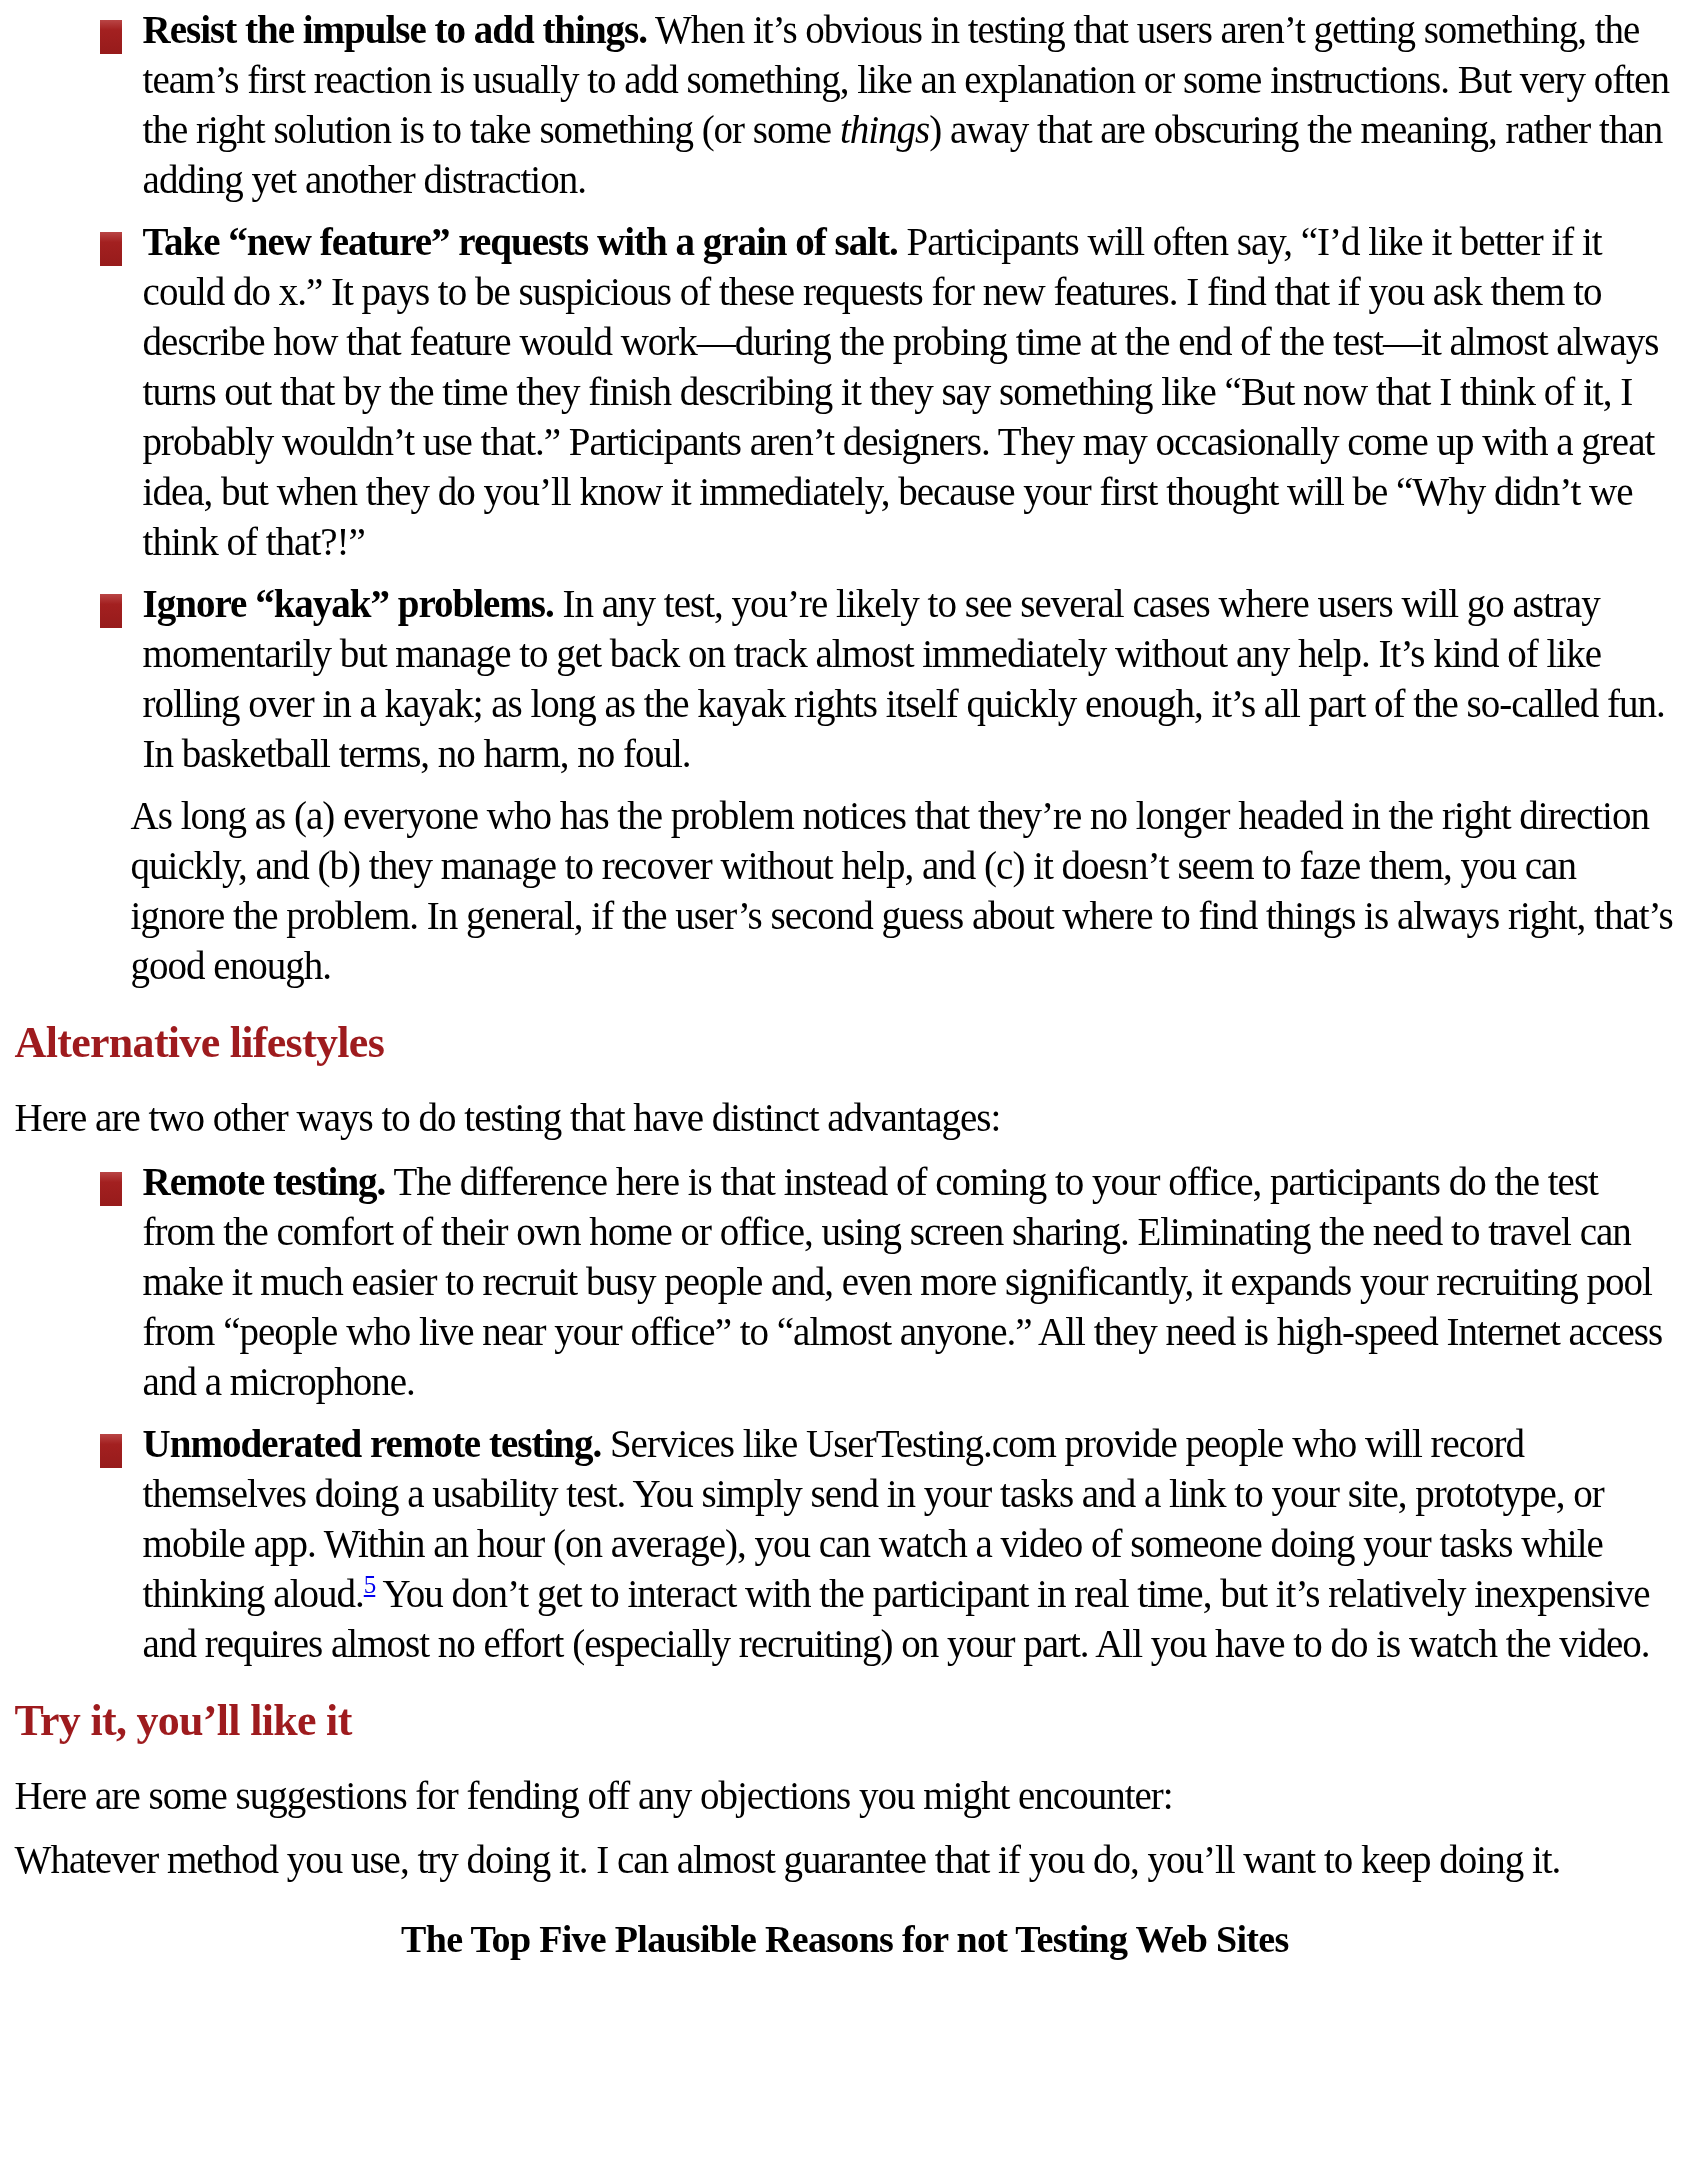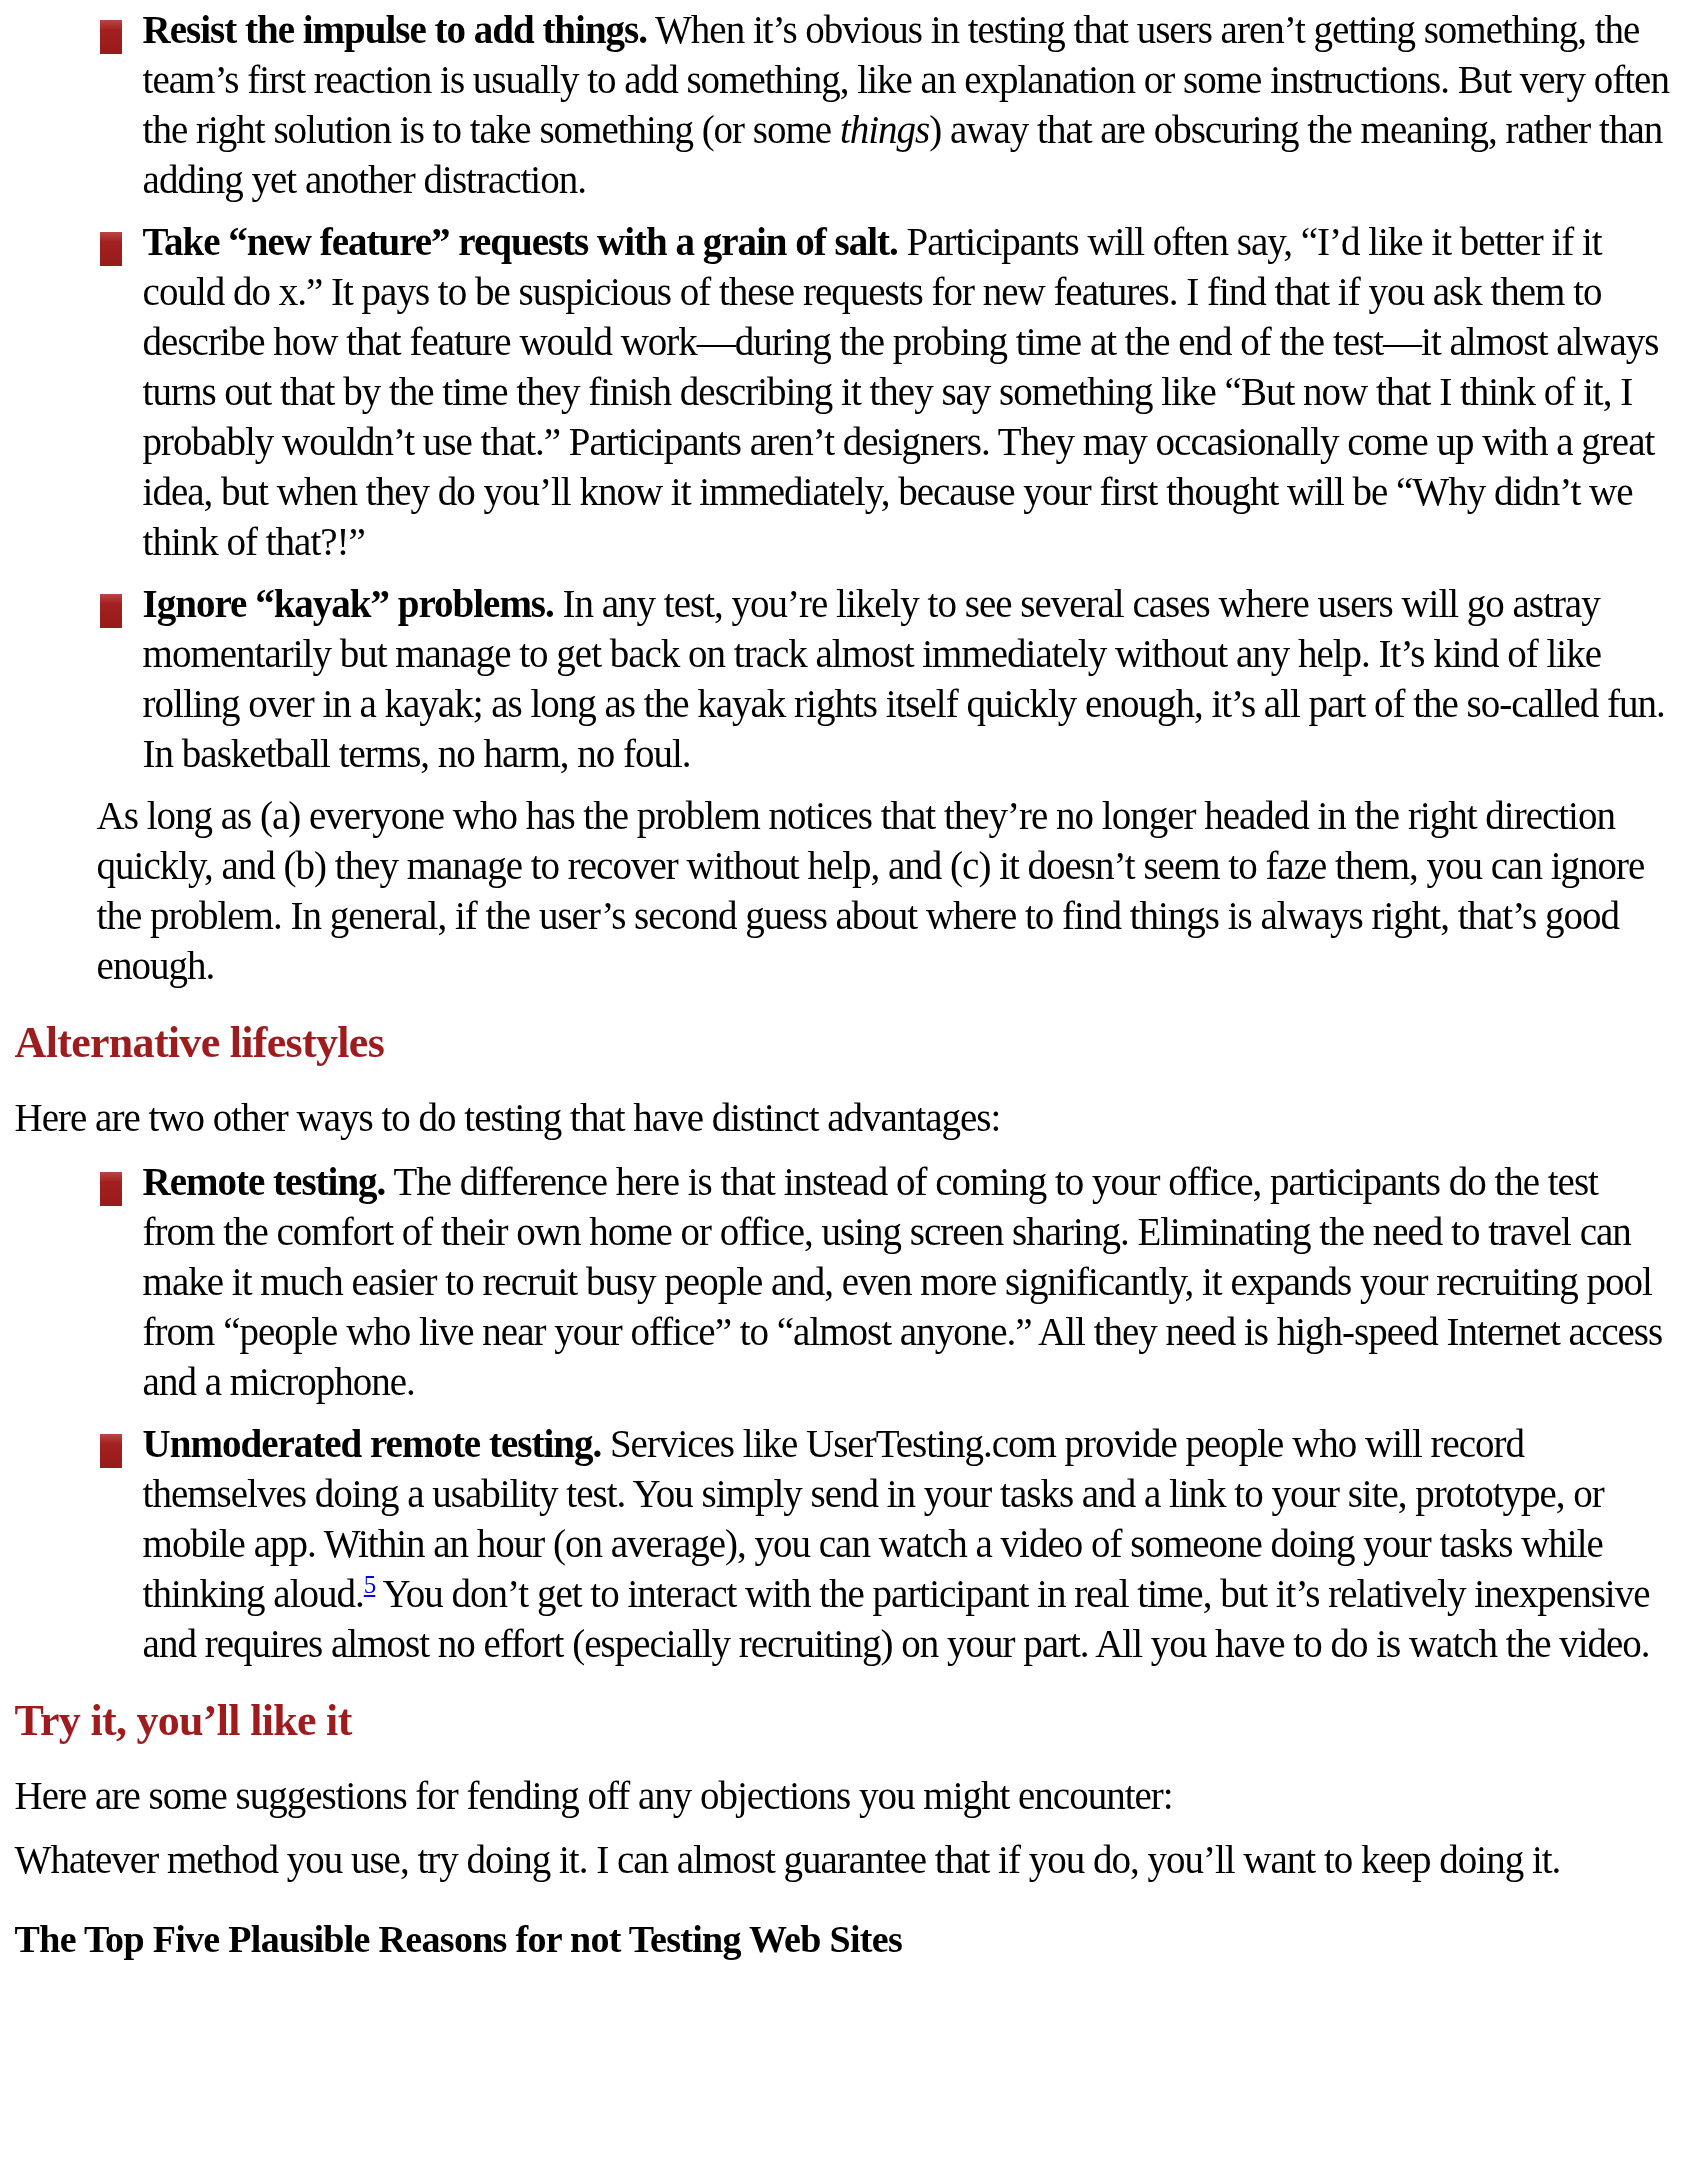--- a/index.html
+++ b/index.html
@@ -33,21 +33,21 @@
   .sq {
     position: absolute;
     left: 85px; top: 14.6px;
     width: 22.5px; height: 34px;
     background: linear-gradient(180deg, #b94545 0%, #a32020 30%, #971b1b 100%);
   }
   .lead { font-weight: 700; }
   i.em { font-style: italic; }
 
   
-  .cont { margin: 0 0 17px 82px; }
+  .cont { margin: 0 0 17px 116px; }
 
   
   h1 {
     color: #9e1b1e;
     font-size: 44px;
     line-height: 66px;
     font-weight: 700;
     letter-spacing: -0.7px;
     margin: 18.5px 0 17px 0;
   }
@@ -76,21 +76,21 @@
   }
   .footnote .fnmark {
     font-size: 29px;
     vertical-align: super;
     line-height: 0;
     font-style: normal;
   }
   .footnote i { font-style: italic; }
 
   .center-bold {
-    text-align: left;
+    text-align: center;
     font-weight: 700;
     font-size: 38px;
     letter-spacing: -0.7px;
     margin-top: 29px;
   }
 </style>
 </head>
 <body>
 
 <div class="page">

